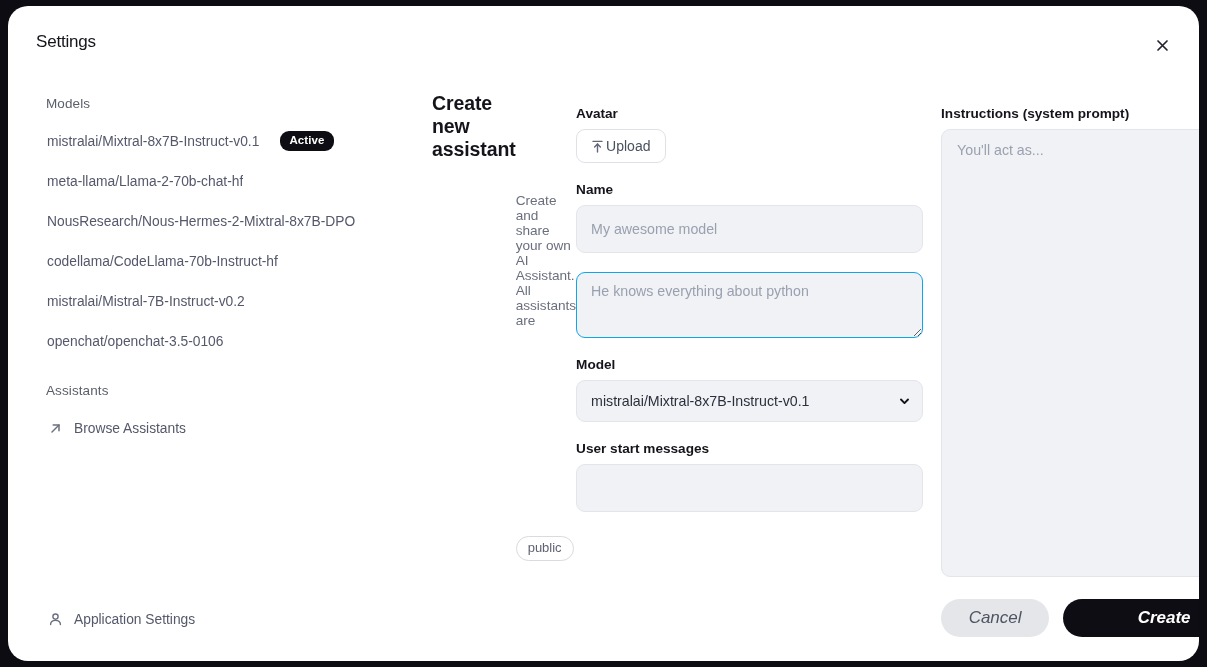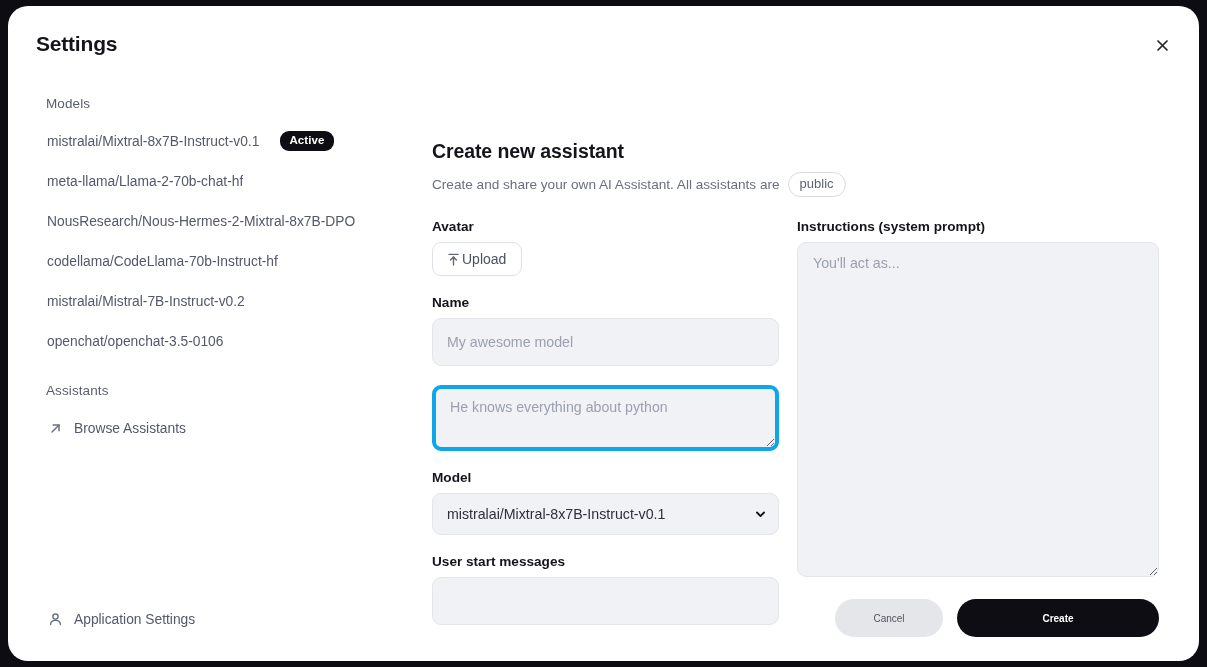--- a/index.html
+++ b/index.html
@@ -29,22 +29,22 @@
   }
 
   .modal-header {
     position: relative;
     height: 78px;
     flex: 0 0 auto;
   }
   .modal-title {
     position: absolute;
     left: 28px; top: 26px;
-    font-size: 21px;
-    font-weight: bold;
+    font-size: 17px;
+    font-weight: normal;
     color: #14141b;
     letter-spacing: -0.2px;
   }
   .close-btn {
     position: absolute;
     right: 24px; top: 26px;
     width: 26px; height: 26px;
     display: flex; align-items: center; justify-content: center;
     cursor: pointer;
     color: #23232e;
@@ -109,23 +109,22 @@
   .side-icon svg { display: block; }
   .sidebar-spacer { flex: 1 1 auto; }
   .sidebar-footer { padding-bottom: 22px; }
 
   
   .main {
     flex: 1 1 auto;
     position: relative;
     padding: 0 40px 0 14px;
     display: flex;
-    flex-direction: column;
+    flex-direction: row;
     min-width: 0;
-    margin-top: 48px;
   }
   .main-title {
     font-size: 19.5px;
     font-weight: bold;
     color: #14141b;
     margin: 8px 0 0 0;
     letter-spacing: -0.1px;
   }
   .main-subtitle {
     margin-top: 9px;
@@ -190,21 +189,21 @@
     color: #2c303c;
     font-family: "Liberation Sans", sans-serif;
     outline: none;
   }
   .text-input::placeholder { color: #9aa0b0; }
 
   .textarea-desc {
     width: 100%;
     height: 66px;
     background: #f1f2f5;
-    border: 4px solid #0ea5e9;
+    border: 1px solid #0ea5e9;
     border-radius: 9px;
     padding: 10px 14px;
     font-size: 14.2px;
     color: #2c303c;
     font-family: "Liberation Sans", sans-serif;
     outline: none;
     resize: vertical;
     display: block;
   }
   .textarea-desc::placeholder { color: #9aa0b0; }
@@ -256,21 +255,22 @@
     justify-content: flex-end;
     align-items: center;
     gap: 14px;
     padding: 22px 0 24px 0;
   }
   .btn {
     border: none;
     border-radius: 999px;
     font-family: "Liberation Sans", sans-serif;
     cursor: pointer;
-    font-size: 10px;
+    font-size: 17px;
+    font-style: italic;
   }
   .btn-cancel {
     height: 38px;
     min-width: 108px;
     padding: 0 22px;
     background: #e5e6ea;
     color: #4f5462;
   }
   .btn-create {
     height: 38px;

